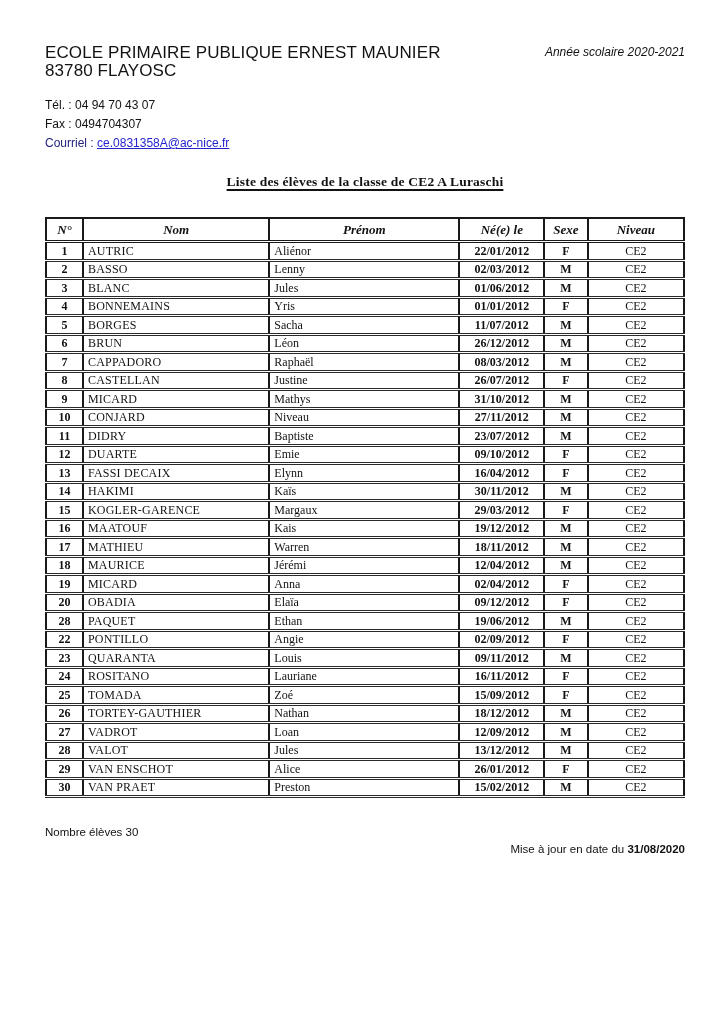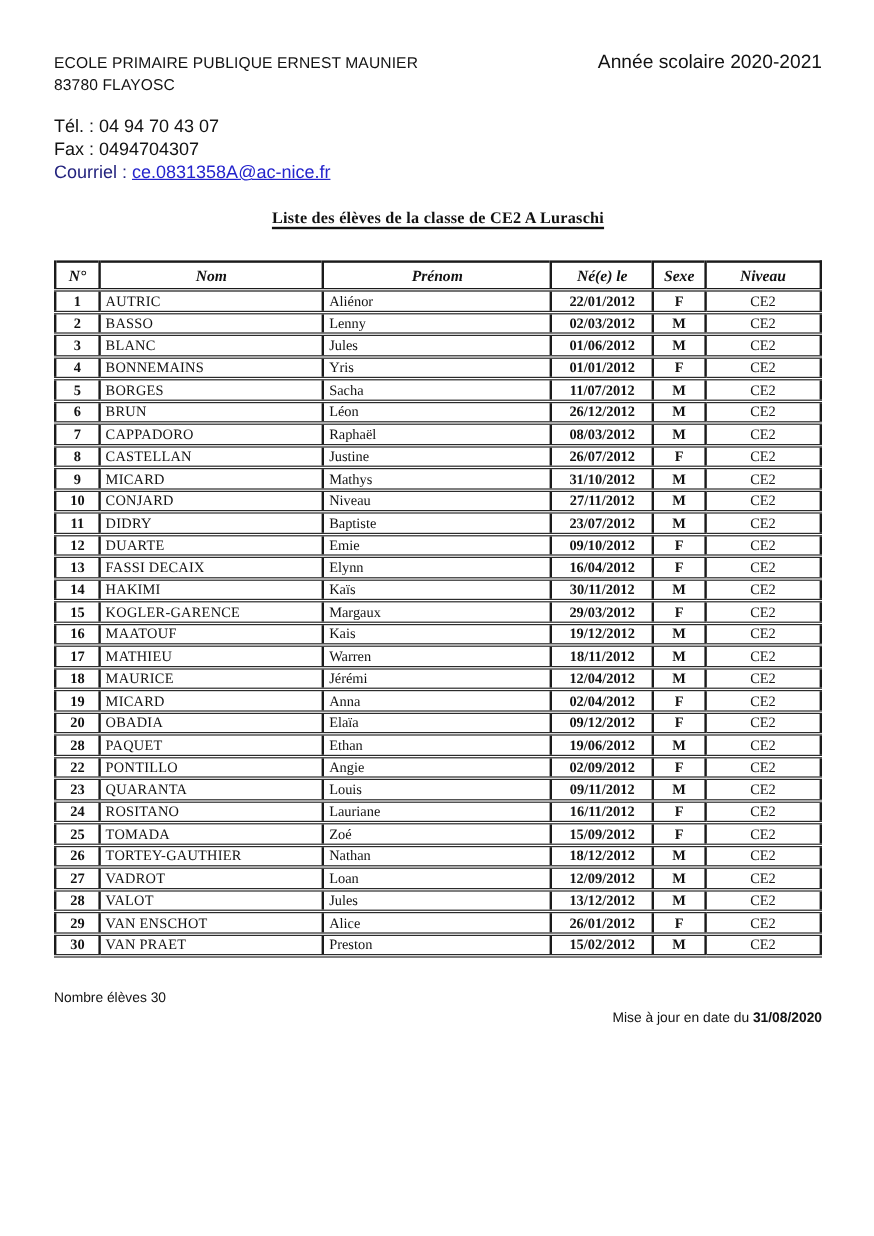--- a/index.html
+++ b/index.html
@@ -8,25 +8,25 @@
     width: 728px; height: 1030px;
     font-family: "Liberation Sans", sans-serif;
     color: #121212;
     position: relative;
     overflow: hidden;
   }
   .page { padding: 44px 43px 0 45px; width: 728px; }
 
   
   .letterhead { display: flex; justify-content: space-between; align-items: flex-start; }
-  .school-block div { font-size: 13px; line-height: 17.5px; letter-spacing: .1px; }
-  .school-year { font-size: 16px; line-height: 15px; padding-top: 1px; }
+  .school-block div { font-size: 17px; line-height: 17.5px; letter-spacing: .1px; }
+  .school-year { font-size: 12px; font-style: italic; line-height: 15px; padding-top: 1px; }
 
   .contact-block { margin-top: 17px; }
-  .contact-block .line { font-size: 15px; line-height: 19px; }
+  .contact-block .line { font-size: 12px; line-height: 19px; }
   .courriel-label { color: #23237e; }
   .email-link { text-decoration: underline; cursor: pointer; }
 
   
   .doc-title {
     margin-top: 21px;
     text-align: center;
     font-size: 13.5px;
     font-weight: 700;
     letter-spacing: .2px;

